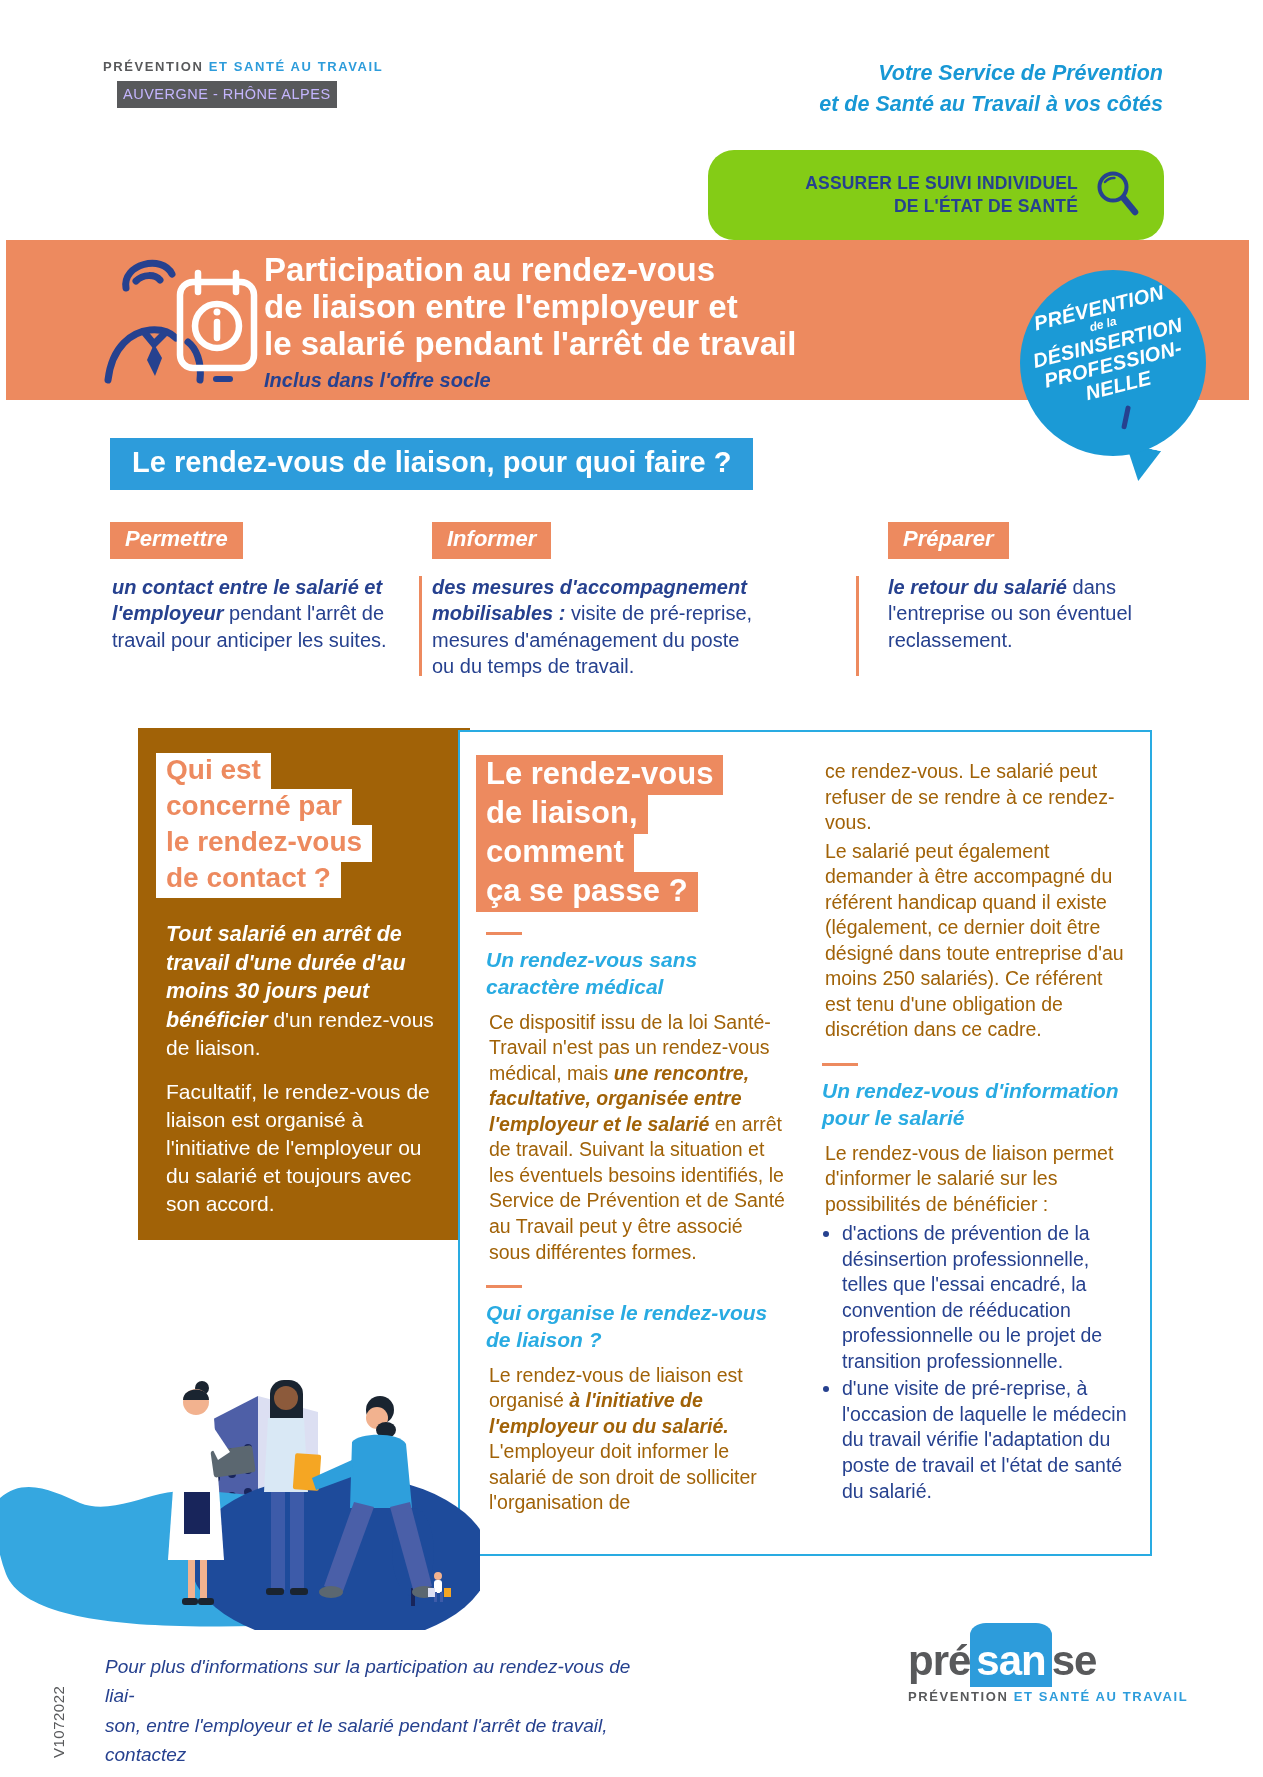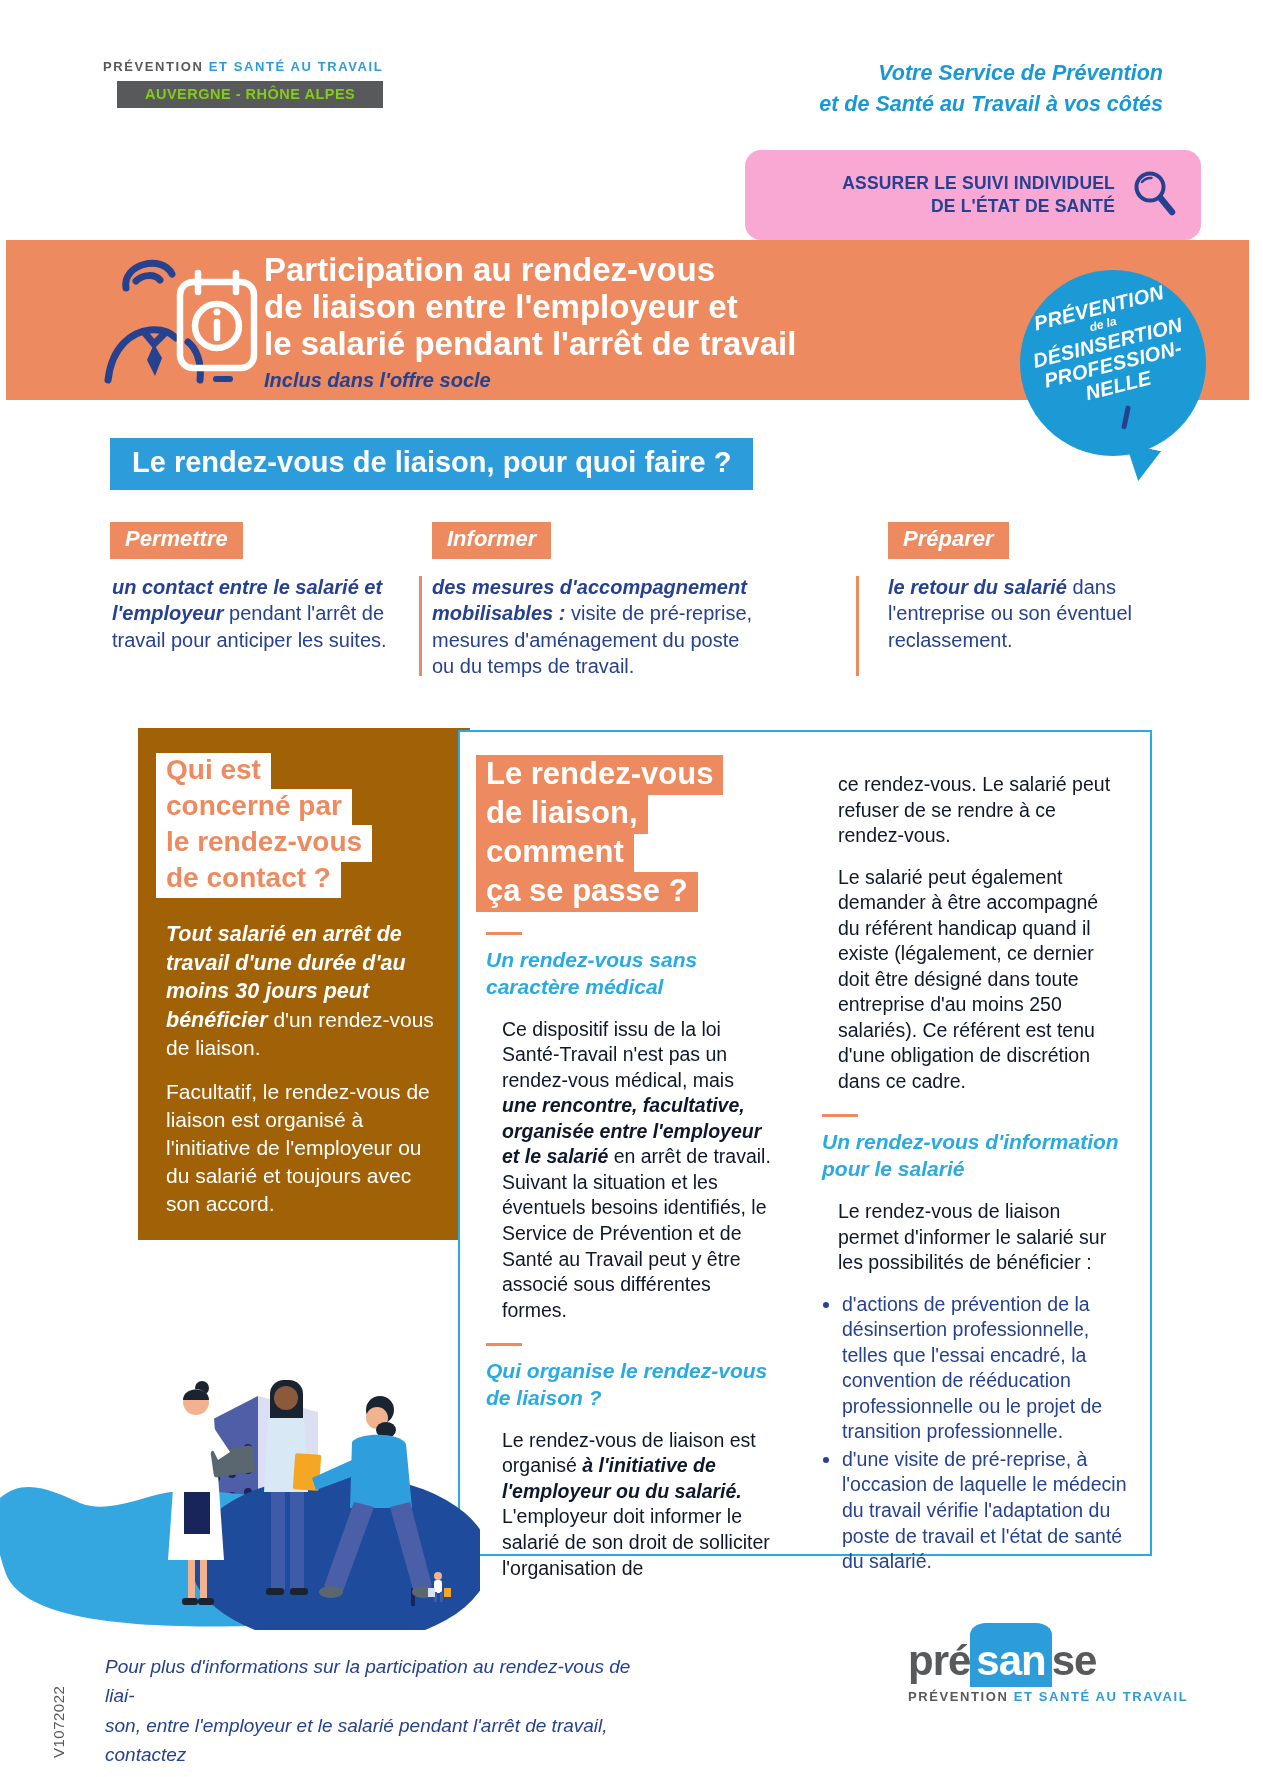--- a/index.html
+++ b/index.html
@@ -5,27 +5,27 @@
   html,body{margin:0;padding:0;background:#e9e9e9;}
   .page{position:relative;width:1263px;height:1777px;background:#ffffff;margin:0 auto;
         font-family:"Liberation Sans",sans-serif;overflow:hidden;}
 
   
   .logo{position:absolute;left:103px;top:52px;}
   .logo-word{font-size:46px;font-weight:bold;color:#58595B;letter-spacing:-1px;line-height:1;}
   .logo-word .lg-blue{background:#2D9CDB;color:#fff;padding:16px 6px 3px;border-radius:16px 16px 0 0/12px 12px 0 0;}
   .logo-tag{margin-top:7px;font-size:13px;font-weight:bold;letter-spacing:1.6px;}
   .logo-tag .lt-gray{color:#58595B;} .logo-tag .lt-blue{color:#2D9CDB;}
-  .logo-region{display:inline-block;margin-top:7px;margin-left:14px;background:#58595B;color:#84cc16;
-               font-size:14.5px;font-weight:bold;letter-spacing:.5px;padding:5px 28px 6px;}
+  .logo-region{display:inline-block;margin-top:7px;margin-left:14px;background:#58595B;color:#c4b5fd;
+               font-size:14.5px;font-weight:normal;letter-spacing:.5px;padding:5px 6px 6px;}
 
   .tagline{position:absolute;right:100px;top:58px;text-align:right;color:#1898D5;
            font-size:21.5px;font-weight:bold;font-style:italic;line-height:1.45;}
 
-  .pill{position:absolute;left:745px;top:150px;width:456px;height:90px;background:#f9a8d4;border-radius:16px;
+  .pill{position:absolute;left:708px;top:150px;width:456px;height:90px;background:#84cc16;border-radius:26px;
         display:flex;align-items:center;justify-content:flex-end;gap:14px;padding-right:20px;box-sizing:border-box;}
   .pill-text{text-align:right;color:#26418F;font-weight:bold;font-size:17.5px;line-height:1.3;letter-spacing:.2px;}
 
   
   .hero{position:absolute;left:6px;top:240px;width:1243px;height:160px;background:#ED8A5F;}
   .hero-icon{position:absolute;left:92px;top:8px;}
   .hero-text{position:absolute;left:258px;top:12px;}
   .hero-title{color:#fff;font-size:33px;font-weight:bold;line-height:1.12;}
   .hero-sub{color:#26418F;font-size:20px;font-weight:bold;font-style:italic;margin-top:6px;}
 
@@ -61,21 +61,21 @@
   
   .panel{position:absolute;left:458px;top:730px;width:694px;height:826px;border:2.5px solid #29ABE2;
          box-sizing:border-box;background:#fff;}
   .pcol{position:absolute;top:24px;}
   .pcol-mid{left:26px;width:302px;}
   .pcol-right{left:362px;width:306px;}
   .panel-title .hl-line span{display:inline-block;background:#ED8A5F;color:#fff;font-size:31px;
                              font-weight:bold;padding:3px 10px 6px;margin-left:-10px;}
   .odiv{width:36px;height:3px;background:#ED8A5F;margin:20px 0 12px;}
   .psub{color:#29ABE2;font-size:21px;font-weight:bold;font-style:italic;line-height:1.28;margin:0 0 9px;}
-  .ppara{color:#0f172a;font-size:19.5px;line-height:1.31;margin:16px;}
+  .ppara{color:#a16207;font-size:19.5px;line-height:1.31;margin:3px;}
   .ppara + .ppara{margin-top:0;}
   .plist{margin:4px 0 0;padding-left:20px;color:#26418F;font-size:19.5px;line-height:1.31;}
   .plist li{margin:0 0 2px;}
 
   
   .version{position:absolute;left:50px;top:1628px;height:130px;writing-mode:vertical-rl;
            transform:rotate(180deg);color:#58595B;font-size:15px;letter-spacing:.5px;}
   .footnote{position:absolute;left:105px;top:1652px;width:560px;color:#26418F;font-size:19px;
             font-style:italic;line-height:1.55;}
   .footer-logo{position:absolute;left:908px;top:1640px;}

